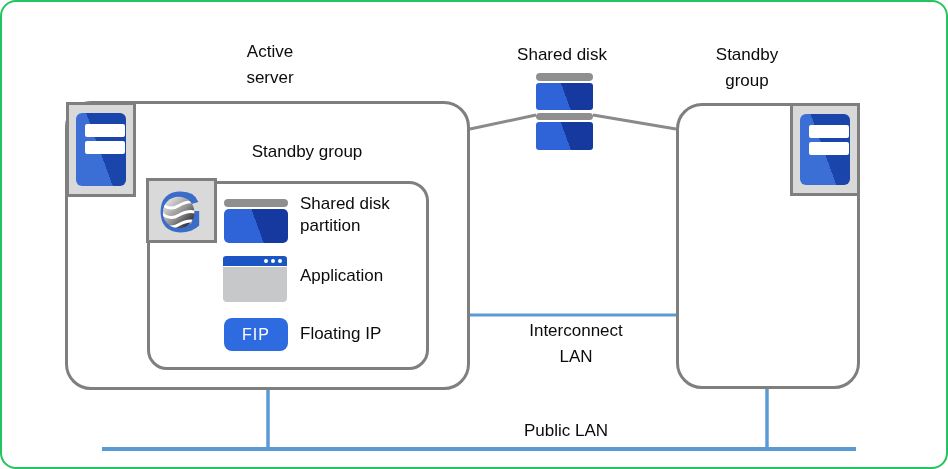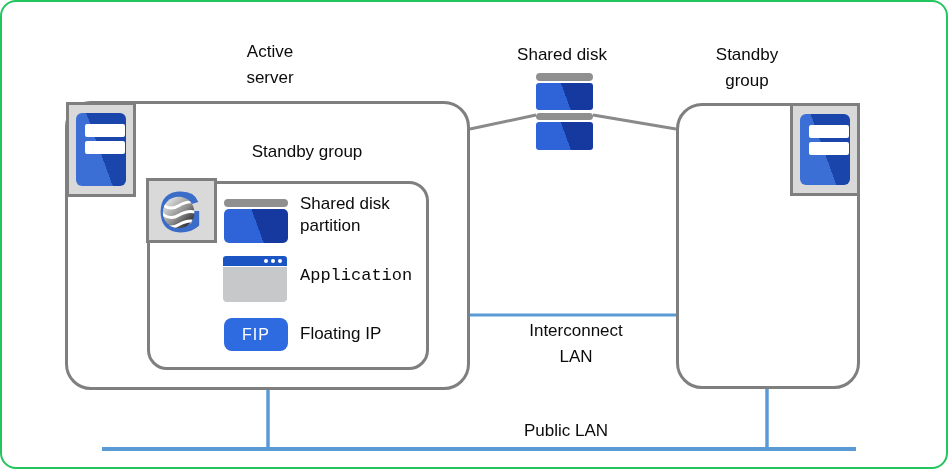--- a/index.html
+++ b/index.html
@@ -19,21 +19,21 @@
            line-height:26px; text-align:center; color:#0b0b0b; }
   .lab-active   { left:198px; top:37px;  width:140px; }
   .lab-shared   { left:490px; top:40px;  width:140px; }
   .lab-standby  { left:675px; top:40px;  width:140px; }
   .lab-failover { left:225px; top:137px; width:160px; }
   .lab-intercon { left:494px; top:316px; width:160px;text-align:center; }
   .lab-public   { left:494px; top:416px; width:140px; }
   .item-label { position:absolute; white-space:pre-line; font-size:17px;
                 line-height:22px; text-align:left; color:#0b0b0b; }
   .lab-partition { left:298px; top:191px; width:135px; }
-  .lab-app       { left:298px; top:263px; width:135px;font-family:Liberation Mono, monospace; }
+  .lab-app       { left:298px; top:263px; width:135px; }
   .lab-fip       { left:298px; top:321px; width:135px; }
   
   .icon-plate { position:absolute; background:#d9d9d9; border:3px solid #7f7f7f;
                 box-sizing:border-box; }
   .plate-active  { left:64px;  top:100px; width:70px; height:95px; }
   .plate-standby { left:788px; top:101px; width:70px; height:93px; }
   .plate-logo    { left:144px; top:176px; width:71px; height:65px; }
   
   .tower { position:absolute; left:7px; top:8px; right:7px; bottom:8px;
            border-radius:6px;

